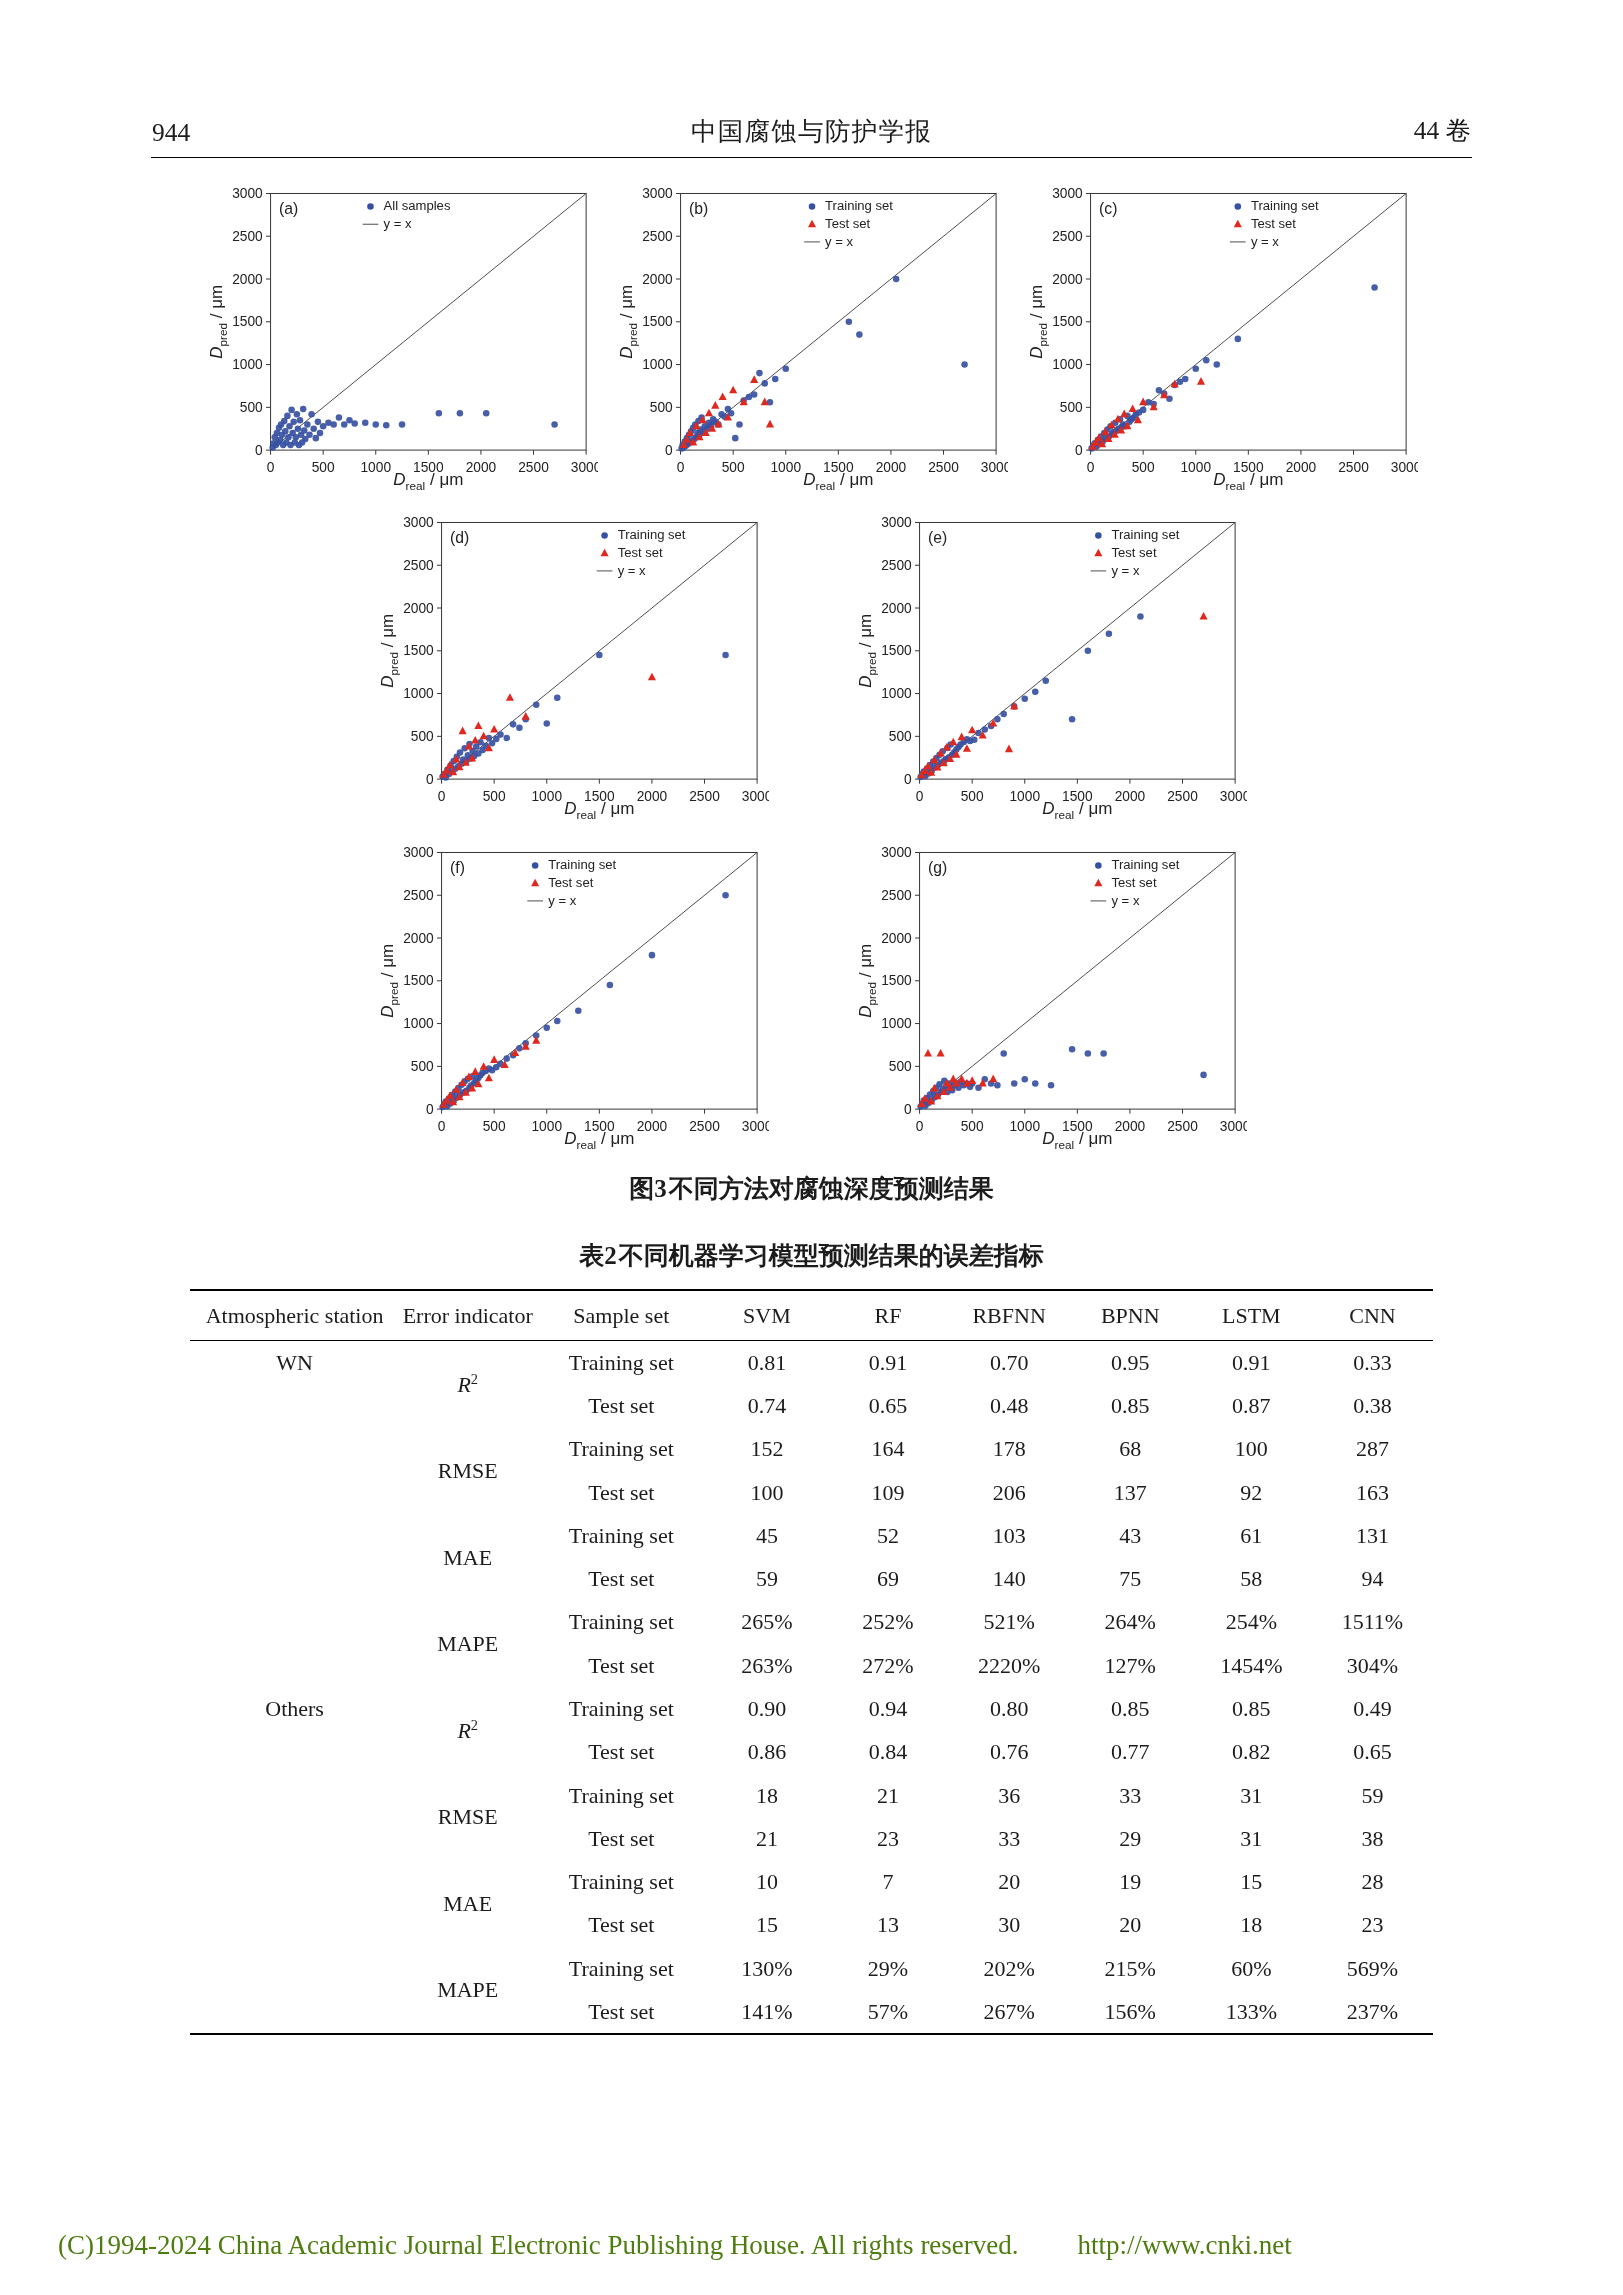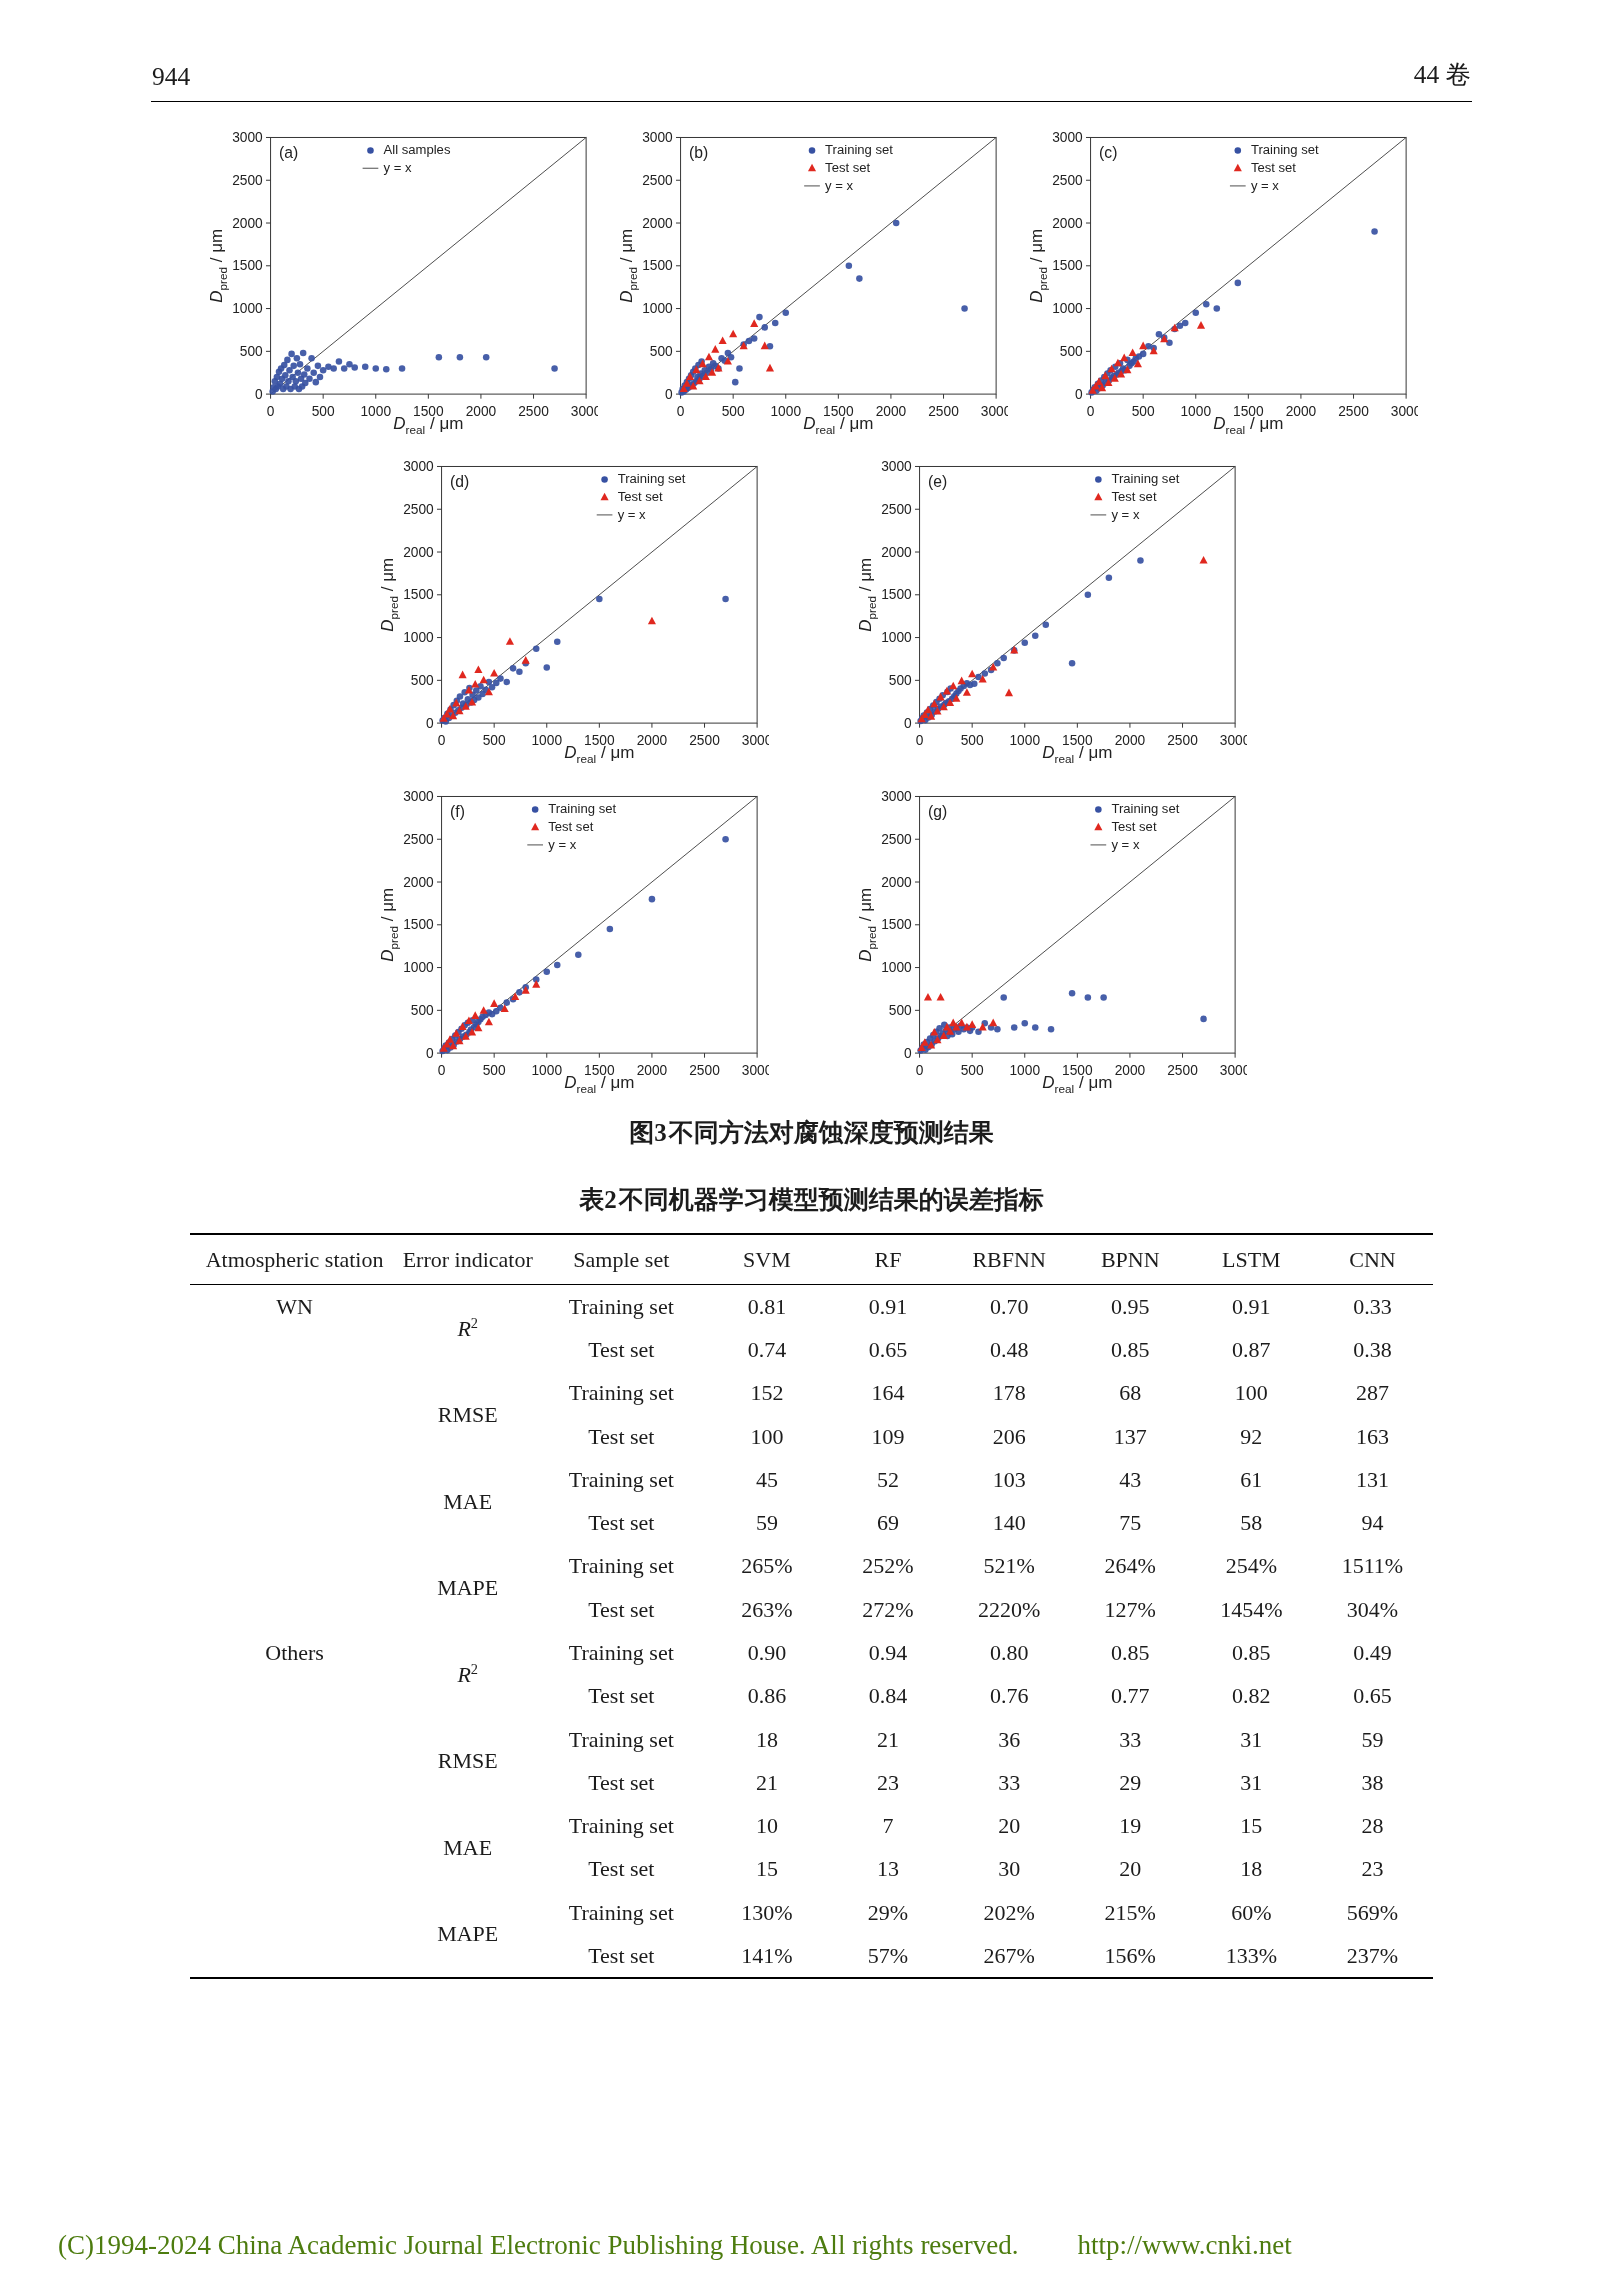--- a/index.html
+++ b/index.html
@@ -1,21 +1,21 @@
 <!DOCTYPE html>
 <html style="font-size:10.5px"><head>
 <meta charset="utf-8">
 <style>
   html,body{margin:0;padding:0;background:#888;}
   .page{
     position:relative;width:1623px;height:2295px;margin:0 auto;background:#ffffff;
     font-family:"Liberation Serif","DejaVu Serif",serif;color:#1c1c1c;overflow:hidden;
   }
   
-  .hdr{position:relative;padding-top:58px;height:34px;font-size:25.5px;}
+  .hdr{position:relative;padding-top:114px;height:34px;font-size:25.5px;}
   .hdr .pn{position:absolute;left:152px;bottom:0;}
   .hdr .jt{display:block;text-align:center;letter-spacing:1.3px;}
   .hdr .vol{position:absolute;right:152px;bottom:0;}
   .hdr-rule{border:none;border-top:1.3px solid #000;margin:9.2px 151px 0 151px;}
   
   .figure{margin-top:25px;}
   .fig-row{display:flex;justify-content:center;align-items:flex-start;}
   .fig-row.r1{gap:17px;}
   .fig-row.r2,.fig-row.r3{gap:85px;margin-top:18.3px;}
   svg text{font-family:"Liberation Sans","DejaVu Sans",sans-serif;fill:#222;}
@@ -47,20 +47,21 @@
     color:#4d7c0f;font-size:27px;font-family:"Liberation Serif","DejaVu Serif",serif;
   }
 </style>
 </head>
 <body>
 
 <div class="page">
 
   <div class="hdr">
     <span class="pn">944</span>
+    <span class="jt">中国腐蚀与防护学报</span>
     <span class="vol">44 卷</span>
   </div>
   <hr class="hdr-rule">
 
   <section class="figure">
     <div class="fig-row r1" id="figRow1">
         <div class="subplot"><svg width="393" height="309" viewBox="0 0 600 472">
             <rect x="100" y="16" width="482" height="392" fill="none" stroke="#333333" stroke-width="1.5"></rect>
             <line x1="100" y1="408" x2="582" y2="16" stroke="#4a4a4a" stroke-width="1.5"></line>
             <g>

